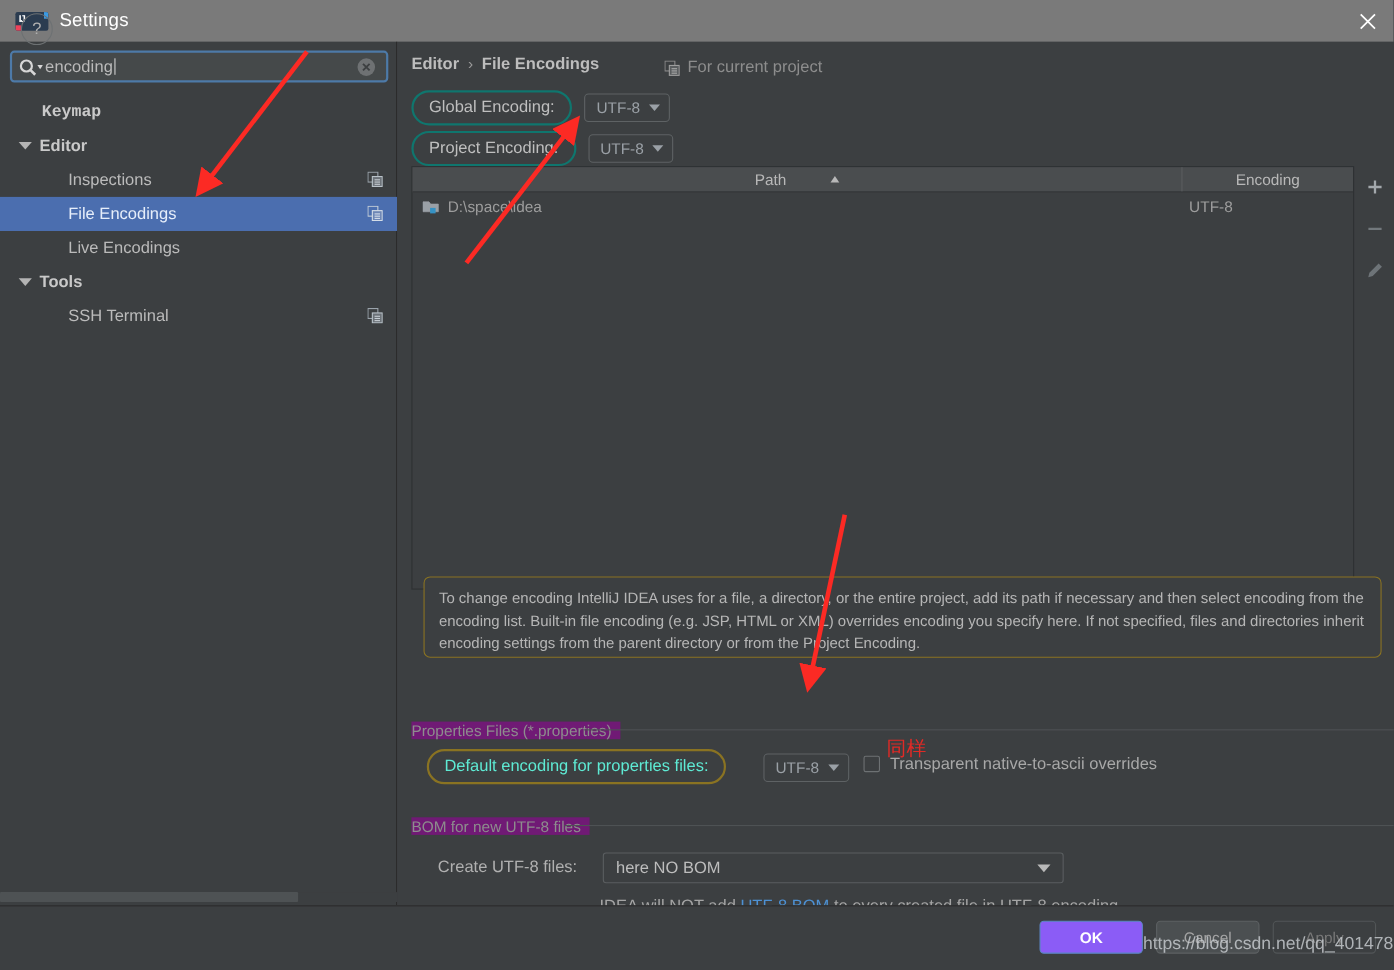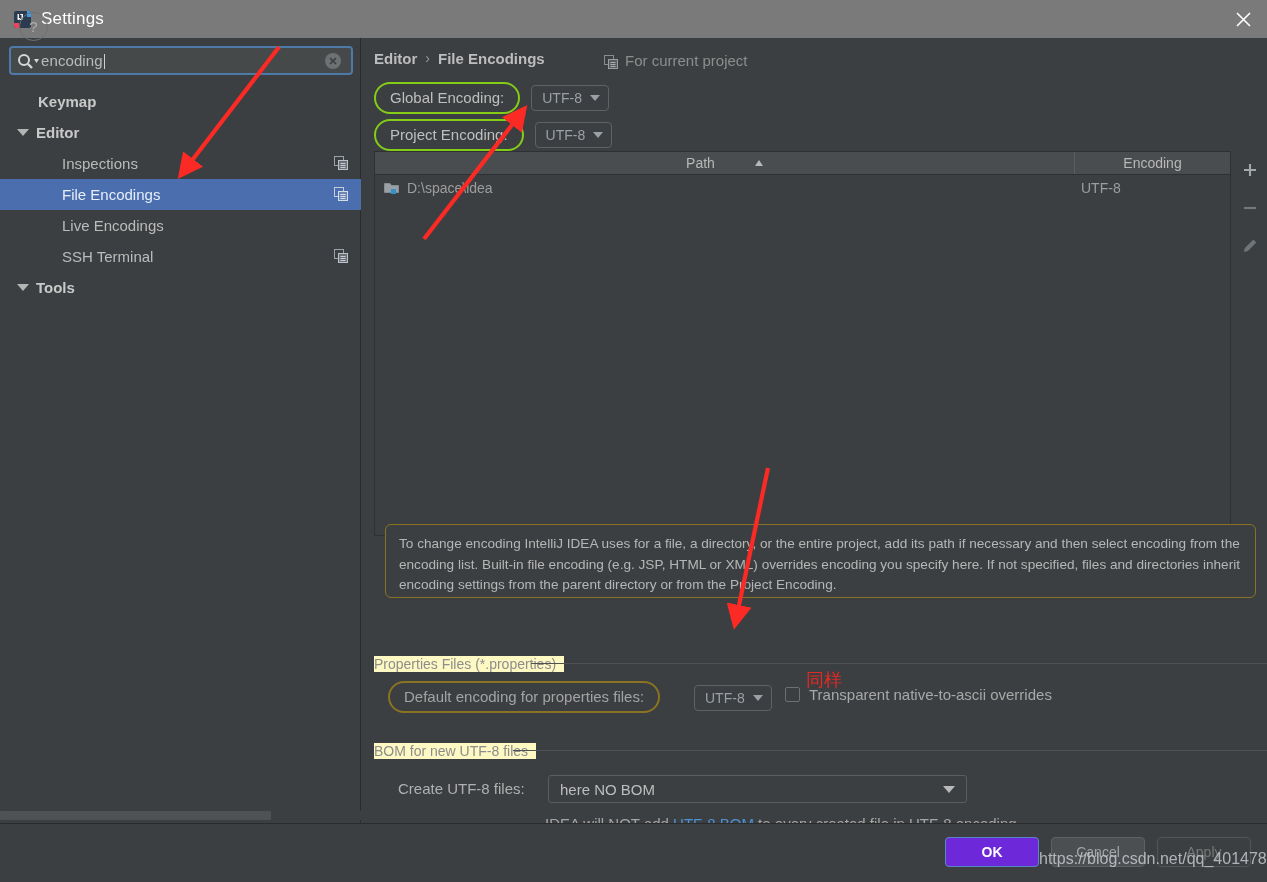--- a/index.html
+++ b/index.html
@@ -19,21 +19,21 @@
   }
 
   
   .titlebar {
     position: absolute; left: 0; top: 0;
     width: 1267px; height: 38px;
     background: #7a7a7a;
     display: flex; align-items: center;
   }
   .titlebar .app-icon {
-    width: 17px; height: 17px; margin-left: 14px; margin-right: 10px;
+    width: 30px; height: 17px; margin-left: 14px; margin-right: 10px;
     position: relative; flex: 0 0 auto;
     background: #2b3c50;
     border-radius: 2px;
     overflow: hidden;
   }
   .titlebar .app-icon .ij-text {
     position: absolute; left: 3px; top: 1px;
     color: #ffffff; font-size: 9px; font-weight: bold;
     font-family: "Liberation Sans", sans-serif;
     letter-spacing: -1px;
@@ -110,21 +110,21 @@
     position: absolute; left: 0; top: 3px;
     width: 0; height: 0;
     border-left: 6px solid transparent;
     border-right: 6px solid transparent;
     border-top: 7px solid #b4b4b4;
   }
   .tree-row .label { font-size: 15px; color: #bbbbbb; }
   .tree-row .label.group { font-weight: bold; color: #c9c9c9; }
   .tree-row.selected .label { color: #e6eefa; }
   .tree-row .indent-1 { margin-left: 62px; }
-  .tree-row .indent-root { margin-left: 38px; }
+  .tree-row .indent-root { margin-left: 38px; font-family: Liberation Mono, monospace; }
   .tree-row .copy-icon {
     position: absolute; right: 13px; top: 8px;
     width: 14px; height: 14px;
   }
   .copy-icon svg { display: block; }
 
   .sb-hscroll {
     position: absolute; left: 0; bottom: 3px;
     width: 361px; height: 9px;
     background: #3c3f41;
@@ -158,21 +158,21 @@
   .for-project .ic svg { display: block; }
 
   .enc-row {
     position: absolute; display: flex; align-items: center;
   }
   .enc-row.r1 { left: 13px; top: 44px; }
   .enc-row.r2 { left: 13px; top: 81px; }
   .enc-label {
     color: #bfbfbf; font-size: 15px;
     padding: 5px 14px 6px 14px;
-    border: 2px solid #84cc16;
+    border: 2px solid #0f766e;
     border-radius: 16px;
     white-space: nowrap;
   }
   .combo {
     margin-left: 11px;
     min-width: 74px; height: 26px;
     background: #3c3f41;
     border: 1px solid #5e6264;
     border-radius: 4px;
     display: flex; align-items: center; justify-content: space-between;
@@ -254,33 +254,33 @@
     padding: 9px 13px 0 13px;
   }
   .infobox p {
     margin: 0;
     color: #b6b6b6; font-size: 13.6px; line-height: 1.52;
   }
 
   
   .group-title {
     position: absolute; color: #8d8d8d; font-size: 14px;
-    background: #fef9c3; padding-right: 8px;
+    background: #701a75; padding-right: 8px;
   }
   .group-rule {
     position: absolute; height: 1px; background: #4e5254;
   }
   .gt-props { left: 13px; top: 618px; }
   .gr-props { left: 170px; top: 625px; width: 884px; }
   .gt-bom   { left: 13px; top: 705px; }
   .gr-bom   { left: 152px; top: 712px; width: 902px; }
 
   .props-label {
     position: absolute; left: 27px; top: 643px;
-    color: #a3a3a3; font-size: 15px;
+    color: #5eead4; font-size: 15px;
     padding: 5px 14px 6px 14px;
     border: 2px solid #8a7322;
     border-radius: 16px;
     white-space: nowrap;
   }
   .props-combo { position: absolute; left: 322px; top: 647px; }
   .checkrow {
     position: absolute; left: 424px; top: 648px;
     display: flex; align-items: center; cursor: pointer;
   }
@@ -334,21 +334,21 @@
   .btn {
     position: absolute; top: 837px;
     height: 30px;
     border-radius: 4px;
     display: flex; align-items: center; justify-content: center;
     font-size: 14px; font-weight: bold;
     cursor: pointer;
   }
   .btn.ok {
     left: 945px; width: 94px;
-    background: #6d28d9; border: 1px solid #5b86c4;
+    background: #8b5cf6; border: 1px solid #5b86c4;
     color: #ffffff;
   }
   .btn.cancel {
     left: 1051px; width: 94px;
     background: #4b4f51; border: 1px solid #5d6163;
     color: #a4a4a4; font-weight: normal;
   }
   .btn.apply {
     left: 1157px; width: 94px;
     background: #43464800; border: 1px solid #525658;
@@ -435,35 +435,35 @@
             <path d="M6.5 7.5 h5 M6.5 9.5 h5 M6.5 11.5 h5" stroke="#e3eaf2" stroke-width="0.9"></path>
           </svg>
         </span>
       </div>
 
       <div class="tree-row">
         <span class="label indent-1">Live Encodings</span>
       </div>
 
       <div class="tree-row">
+        <span class="twisty">
+            <i></i>
+          </span>
+        <span class="label group">Tools</span>
+      </div>
+
+      <div class="tree-row">
         <span class="label indent-1">SSH Terminal</span>
         <span class="copy-icon">
           <svg width="14" height="14" viewBox="0 0 14 14">
             <rect x="0.5" y="0.5" width="9" height="9" fill="none" stroke="#9aa3ab" stroke-width="1"></rect>
             <rect x="4.5" y="4.5" width="9" height="9" fill="#6b7177" stroke="#b9c2c9" stroke-width="1"></rect>
             <path d="M6.5 7.5 h5 M6.5 9.5 h5 M6.5 11.5 h5" stroke="#cfd6dc" stroke-width="0.9"></path>
           </svg>
         </span>
-      </div>
-
-      <div class="tree-row">
-        <span class="twisty">
-            <i></i>
-          </span>
-        <span class="label group">Tools</span>
       </div>
     </div>
 
     <div class="sb-hscroll">
       <div class="thumb"></div>
     </div>
   </div>
 
   <div class="main">
 

